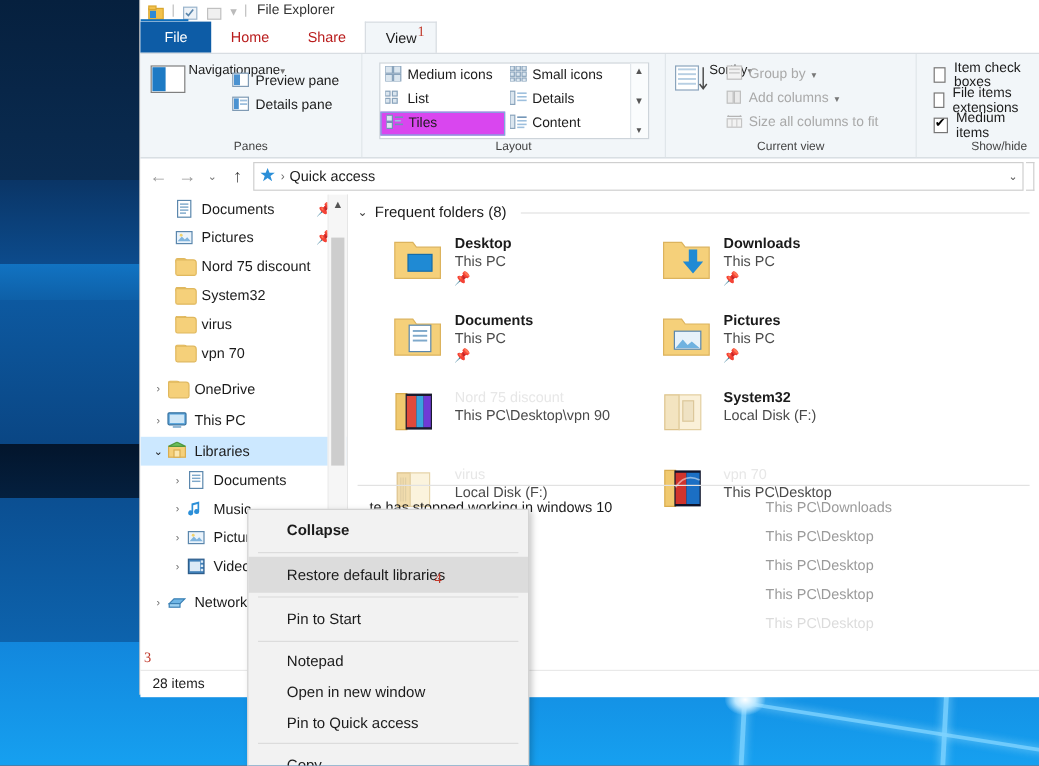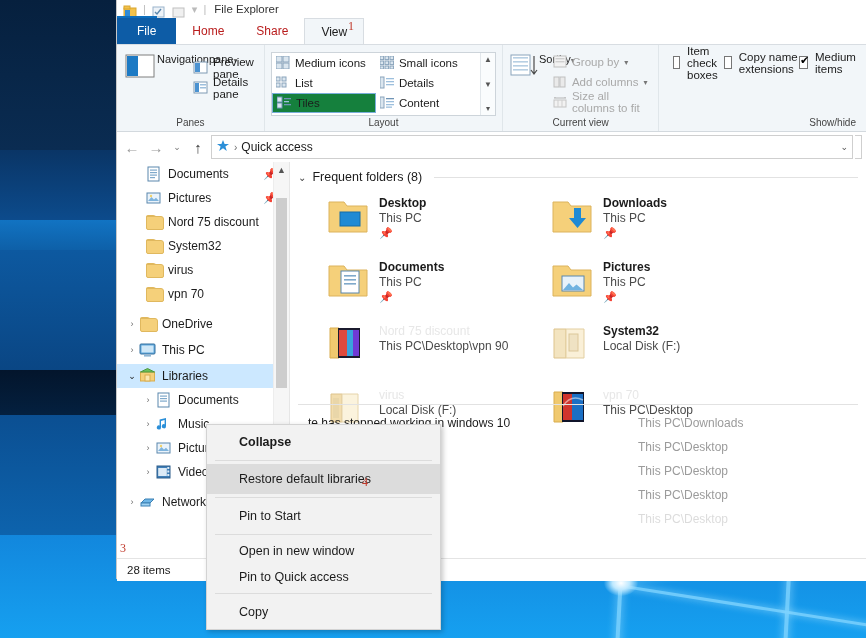--- a/index.html
+++ b/index.html
@@ -65,21 +65,21 @@
   .smallcol{display:flex;flex-direction:column;gap:2px;}
   .smallbtn{display:flex;align-items:center;gap:5px;font-size:11.5px;color:#1b1b1b;height:18px;padding:0 4px;}
   .smallbtn.dim{color:#a9a9a9;}
   .caret{font-size:8px;color:#777;}
 
   
   .gallery{display:flex;border:1px solid #cdd4da;background:#fff;height:62px;margin-top:1px;}
   .gal-col{display:flex;flex-direction:column;}
   .gal-item{display:flex;align-items:center;gap:5px;font-size:11.5px;color:#1b1b1b;
     height:20px;padding:0 6px 0 4px;width:104px;box-sizing:border-box;}
-  .gal-item.sel{background:#15803d;border:1px solid #7aaedb;box-sizing:border-box;}
+  .gal-item.sel{background:#d946ef;border:1px solid #7aaedb;box-sizing:border-box;}
   .gal-scroll{width:14px;border-left:1px solid #e2e7eb;display:flex;flex-direction:column;
     justify-content:space-between;align-items:center;font-size:8px;color:#555;padding:2px 0;background:#fafcfd;}
 
   .chk{display:flex;align-items:center;gap:7px;font-size:11.5px;color:#1b1b1b;height:21px;}
   .box{width:11px;height:11px;border:1px solid #767676;background:#fff;display:inline-block;
     position:relative;}
   .box.on::after{content:"✔";position:absolute;left:0px;top:-3px;font-size:11px;color:#000;}
 
   
   #addrbar{height:30px;display:flex;align-items:center;gap:2px;padding:0 4px;background:#fff;}
@@ -366,28 +366,28 @@
                   <path d="M5 5 v7 M9 5 v7" stroke="#cfcfcf"></path>
                 </svg></span>
             <span>Size all columns to fit</span>
           </div>
         </div>
       </div>
       <div class="grp-label">Current view</div>
     </div>
 
     <div class="grp" style="flex:1;border-right:none;padding-left:14px">
-      <div class="grp-body" style="flex-direction:row;gap:0;padding-top:3px">
+      <div class="grp-body" style="flex-direction:column;gap:0;padding-top:3px">
         <div class="chk">
           <span class="box"></span>
           <span>Item check boxes</span>
         </div>
         <div class="chk">
           <span class="box"></span>
-          <span>Copy name extensions</span>
+          <span>File items extensions</span>
         </div>
         <div class="chk">
           <span class="box on"></span>
           <span>Medium items</span>
         </div>
       </div>
       <div class="grp-label" style="text-align:right;padding-right:4px">Show/hide</div>
 
     </div>
   </div>
@@ -733,18 +733,19 @@
 <div id="ctx">
   <div class="mi bold">Collapse</div>
   <div class="msep"></div>
   <div class="mi hl">
     <span>Restore default libraries</span>
     <span id="annot4" class="annot">4</span>
   </div>
   <div class="msep"></div>
   <div class="mi">Pin to Start</div>
   <div class="msep"></div>
+  <div class="mi tight">Notepad</div>
   <div class="mi tight">Open in new window</div>
   <div class="mi tight">Pin to Quick access</div>
   <div class="msep"></div>
   <div class="mi">Copy</div>
 
 </div>
 
 </body></html>

